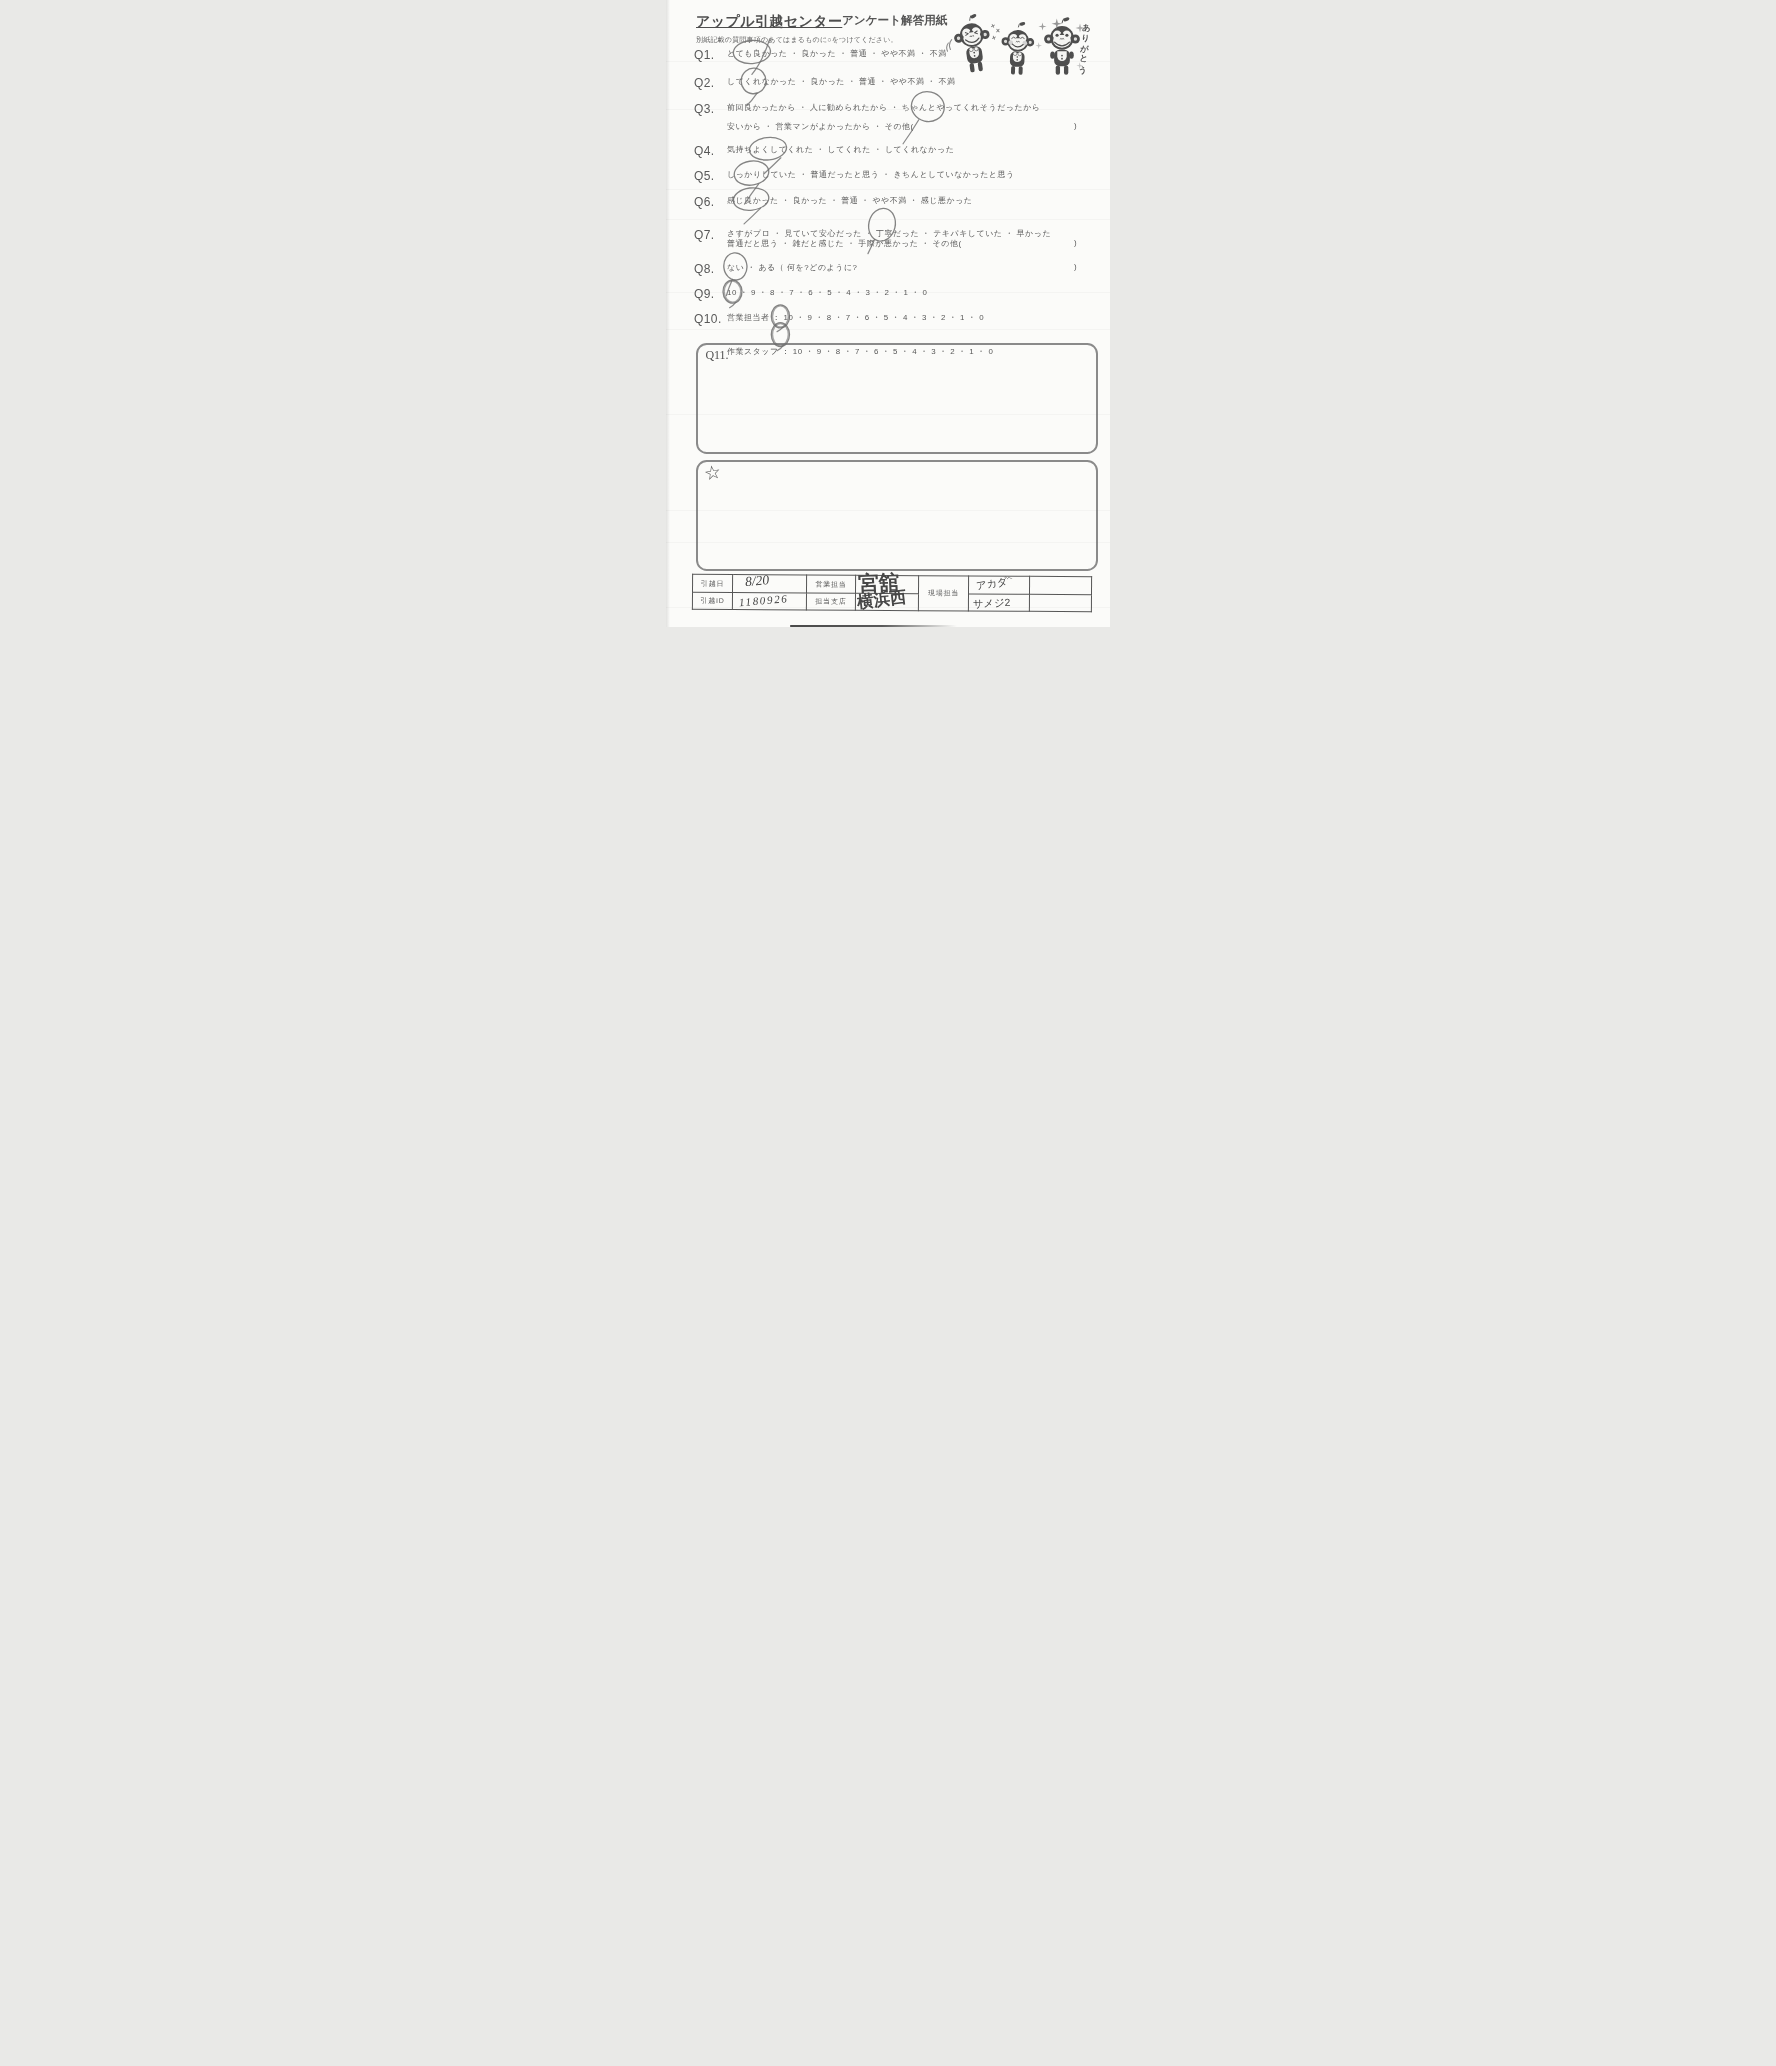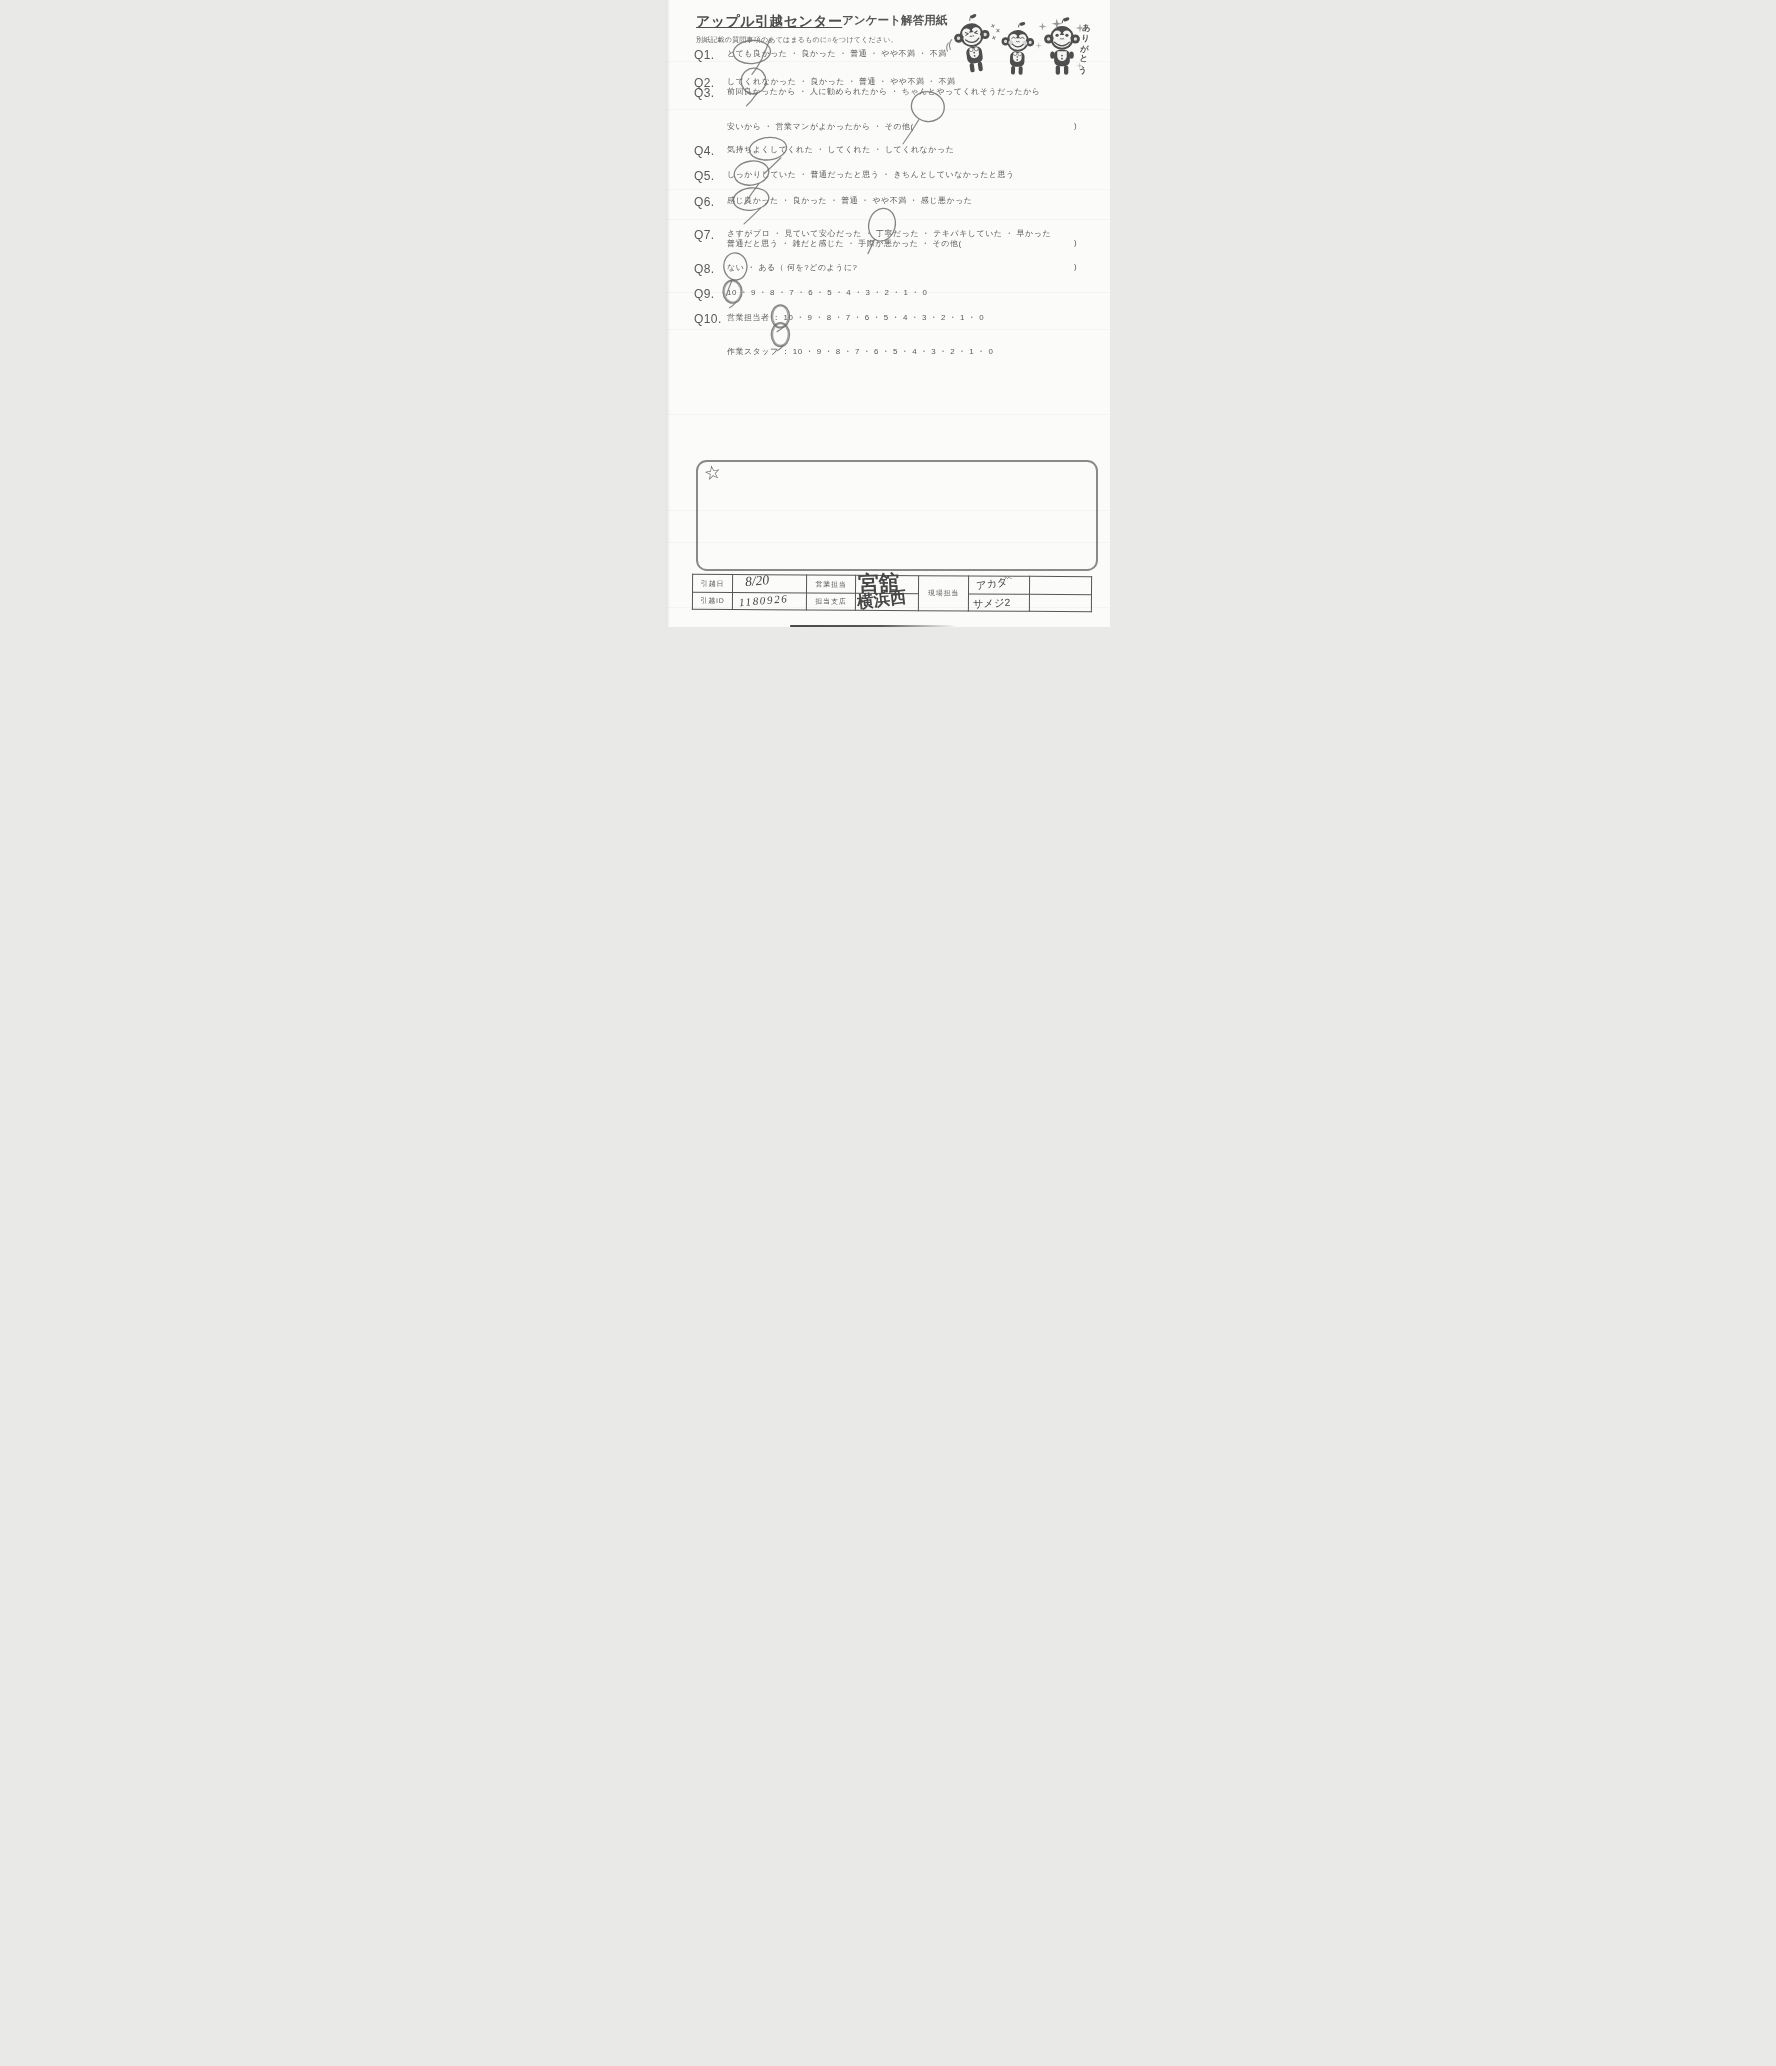--- a/index.html
+++ b/index.html
@@ -174,21 +174,21 @@
   </div>
 
   <div class="qline" style="top:48px">
     <span class="qid">Q1.</span>
     <span class="opts">とても良かった ・ 良かった ・ 普通 ・ やや不満 ・ 不満</span>
   </div>
   <div class="qline" style="top:76px">
     <span class="qid">Q2.</span>
     <span class="opts">してくれなかった ・ 良かった ・ 普通 ・ やや不満 ・ 不満</span>
   </div>
-  <div class="qline" style="top:86px">
+  <div class="qline" style="top:102px">
     <span class="qid">Q3.</span>
     <span class="opts">前回良かったから ・ 人に勧められたから ・ ちゃんとやってくれそうだったから</span>
   </div>
   <div class="qline" style="top:121px">
     <span class="opts">安いから ・ 営業マンがよかったから ・ その他(</span>
     <span class="paren">)</span>
   </div>
   <div class="qline" style="top:144px">
     <span class="qid">Q4.</span>
     <span class="opts">気持ちよくしてくれた ・ してくれた ・ してくれなかった</span>
@@ -219,20 +219,23 @@
     <span class="opts">10 ・ 9 ・ 8 ・ 7 ・ 6 ・ 5 ・ 4 ・ 3 ・ 2 ・ 1 ・ 0</span>
   </div>
   <div class="qline" style="top:312px">
     <span class="qid">Q10.</span>
     <span class="opts">営業担当者 ： 10 ・ 9 ・ 8 ・ 7 ・ 6 ・ 5 ・ 4 ・ 3 ・ 2 ・ 1 ・ 0</span>
   </div>
   <div class="qline" style="top:346px">
     <span class="opts">作業スタッフ ： 10 ・ 9 ・ 8 ・ 7 ・ 6 ・ 5 ・ 4 ・ 3 ・ 2 ・ 1 ・ 0</span>
   </div>
 
+  <div class="cbox" style="top:343px;height:107px;">
+    <span class="cbox-label">Q11.</span>
+  </div>
   <div class="cbox" style="top:460px;height:107px;">
     <span class="cbox-label star-label">☆</span>
   </div>
 
   <table class="ftable">
     <colgroup>
       <col style="width:40px">
         <col style="width:74px">
         <col style="width:49px">
         <col style="width:63px">

